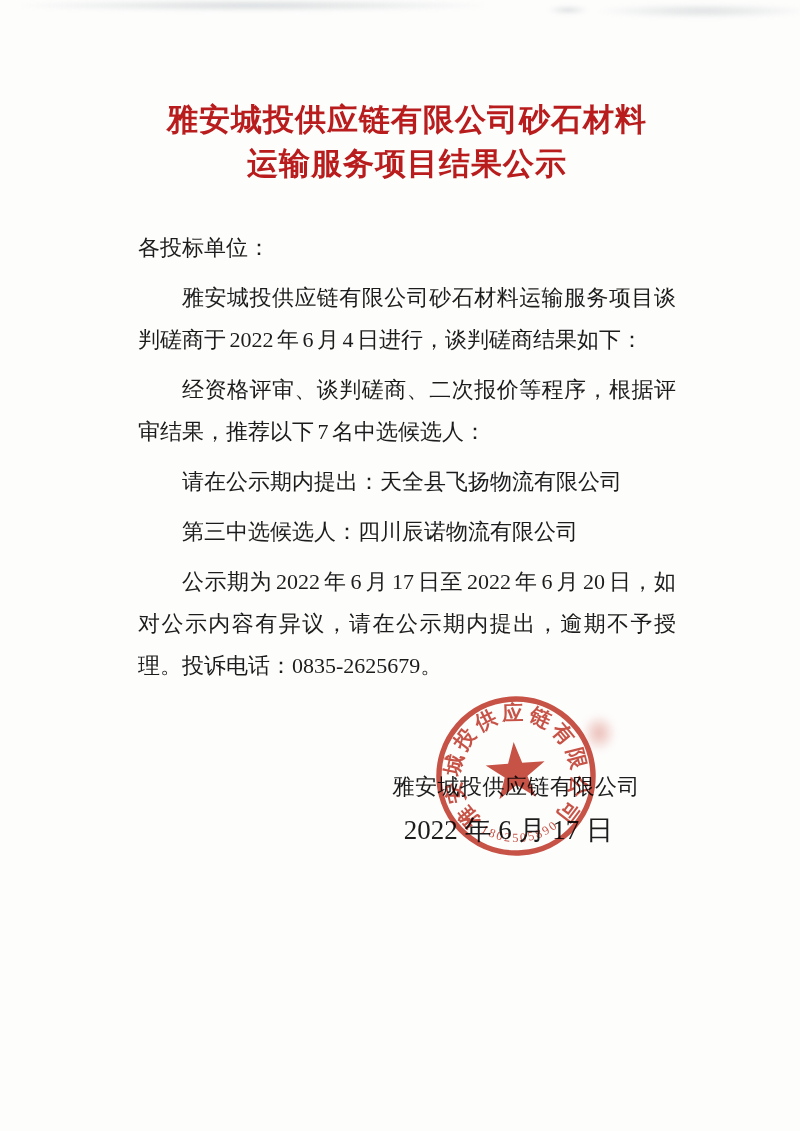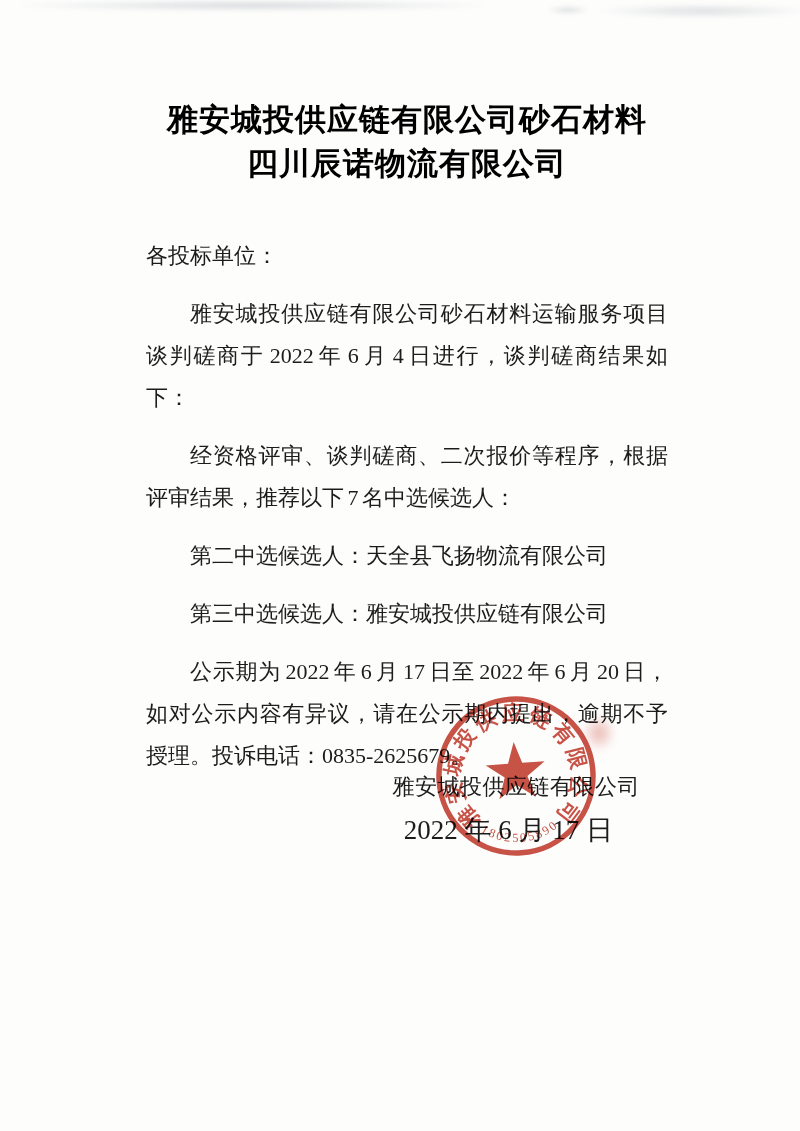--- a/index.html
+++ b/index.html
@@ -17,28 +17,28 @@
     background:radial-gradient(ellipse at center,rgba(150,160,168,.38),rgba(150,160,168,0) 75%);}
   .smudge.b{left:598px;top:4px;width:210px;height:14px;
     background:radial-gradient(ellipse at center,rgba(150,160,168,.30),rgba(150,160,168,0) 75%);}
   .smudge.c{left:548px;top:6px;width:40px;height:8px;
     background:radial-gradient(ellipse at center,rgba(130,140,150,.30),rgba(130,140,150,0) 75%);}
 
   .title{
     position:absolute;left:130px;top:98px;width:554px;
     font-family:"Liberation Sans","DejaVu Sans",sans-serif;
     font-weight:700;font-size:31px;line-height:44px;
-    letter-spacing:1px;text-align:center;color:#000000;
+    letter-spacing:1px;text-align:center;color:#b91c1c;
   }
   .body-text{
     position:absolute;left:130px;top:219px;width:554px;
     font-size:22px;line-height:42px;
     text-align:justify;word-spacing:-2px;
   }
-  .body-text p{margin:16px;padding:0;font-family:Liberation Serif, serif;}
+  .body-text p{margin:8px;padding:0;font-family:Liberation Serif, serif;}
   .body-text p.indent{text-indent:44px;}
 
   .sig-company{
     position:absolute;right:160px;top:772px;
     font-size:22px;line-height:30px;letter-spacing:0.5px;white-space:nowrap;
   }
   .sig-date{
     position:absolute;right:187px;top:815px;
     font-size:27px;line-height:30px;white-space:nowrap;
   }
@@ -63,29 +63,29 @@
 <body>
 
 <div class="page">
 
   <div class="smudge a"></div>
   <div class="smudge b"></div>
   <div class="smudge c"></div>
 
   <div class="title">
     <div>雅安城投供应链有限公司砂石材料</div>
-    <div>四川辰诺物流有限公司</div>
+    <div>运输服务项目结果公示</div>
   </div>
 
   <div class="body-text">
     <p>各投标单位：</p>
     <p class="indent">雅安城投供应链有限公司砂石材料运输服务项目谈判磋商于 2022 年 6 月 4 日进行，谈判磋商结果如下：</p>
     <p class="indent">经资格评审、谈判磋商、二次报价等程序，根据评审结果，推荐以下 7 名中选候选人：</p>
-    <p class="indent">第二中选候选人：天全县飞扬物流有限公司</p>
-    <p class="indent">第三中选候选人：雅安城投供应链有限公司</p>
+    <p class="indent">请在公示期内提出：天全县飞扬物流有限公司</p>
+    <p class="indent">第三中选候选人：四川辰诺物流有限公司</p>
     <p class="indent">公示期为 2022 年 6 月 17 日至 2022 年 6 月 20 日，如对公示内容有异议，请在公示期内提出，逾期不予授理。投诉电话：0835-2625679。</p>
   </div>
 
   <div class="sig-company">雅安城投供应链有限公司</div>
   <div class="sig-date">2022 年 6 月 17 日</div>
 
   <div class="ink-smear"></div>
 
   <svg class="seal" viewBox="0 0 210 210" xmlns="http://www.w3.org/2000/svg">
     <defs>

